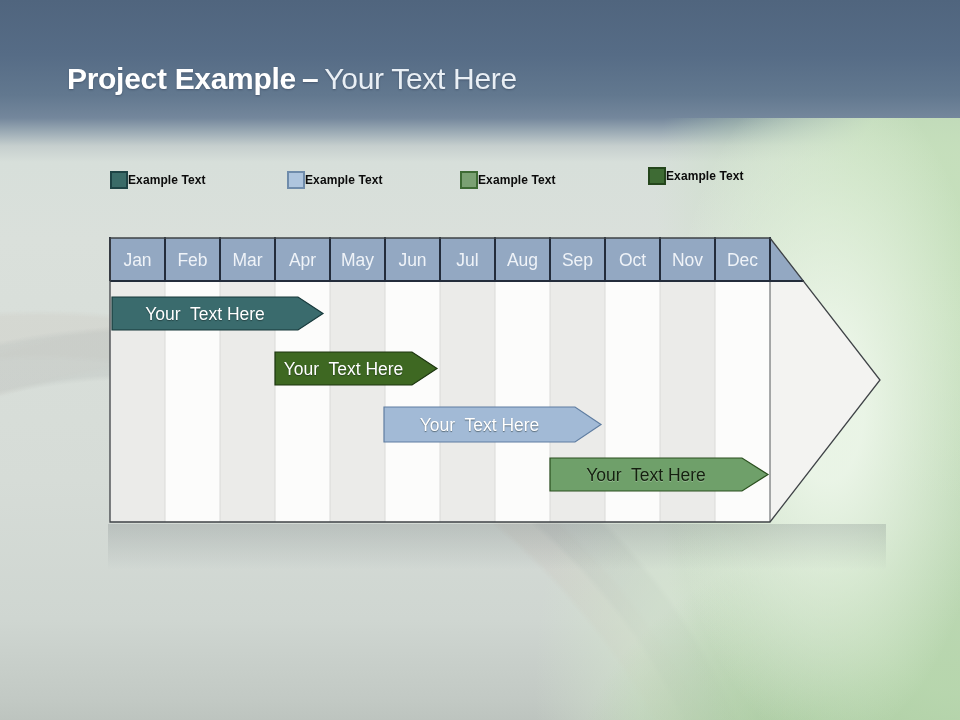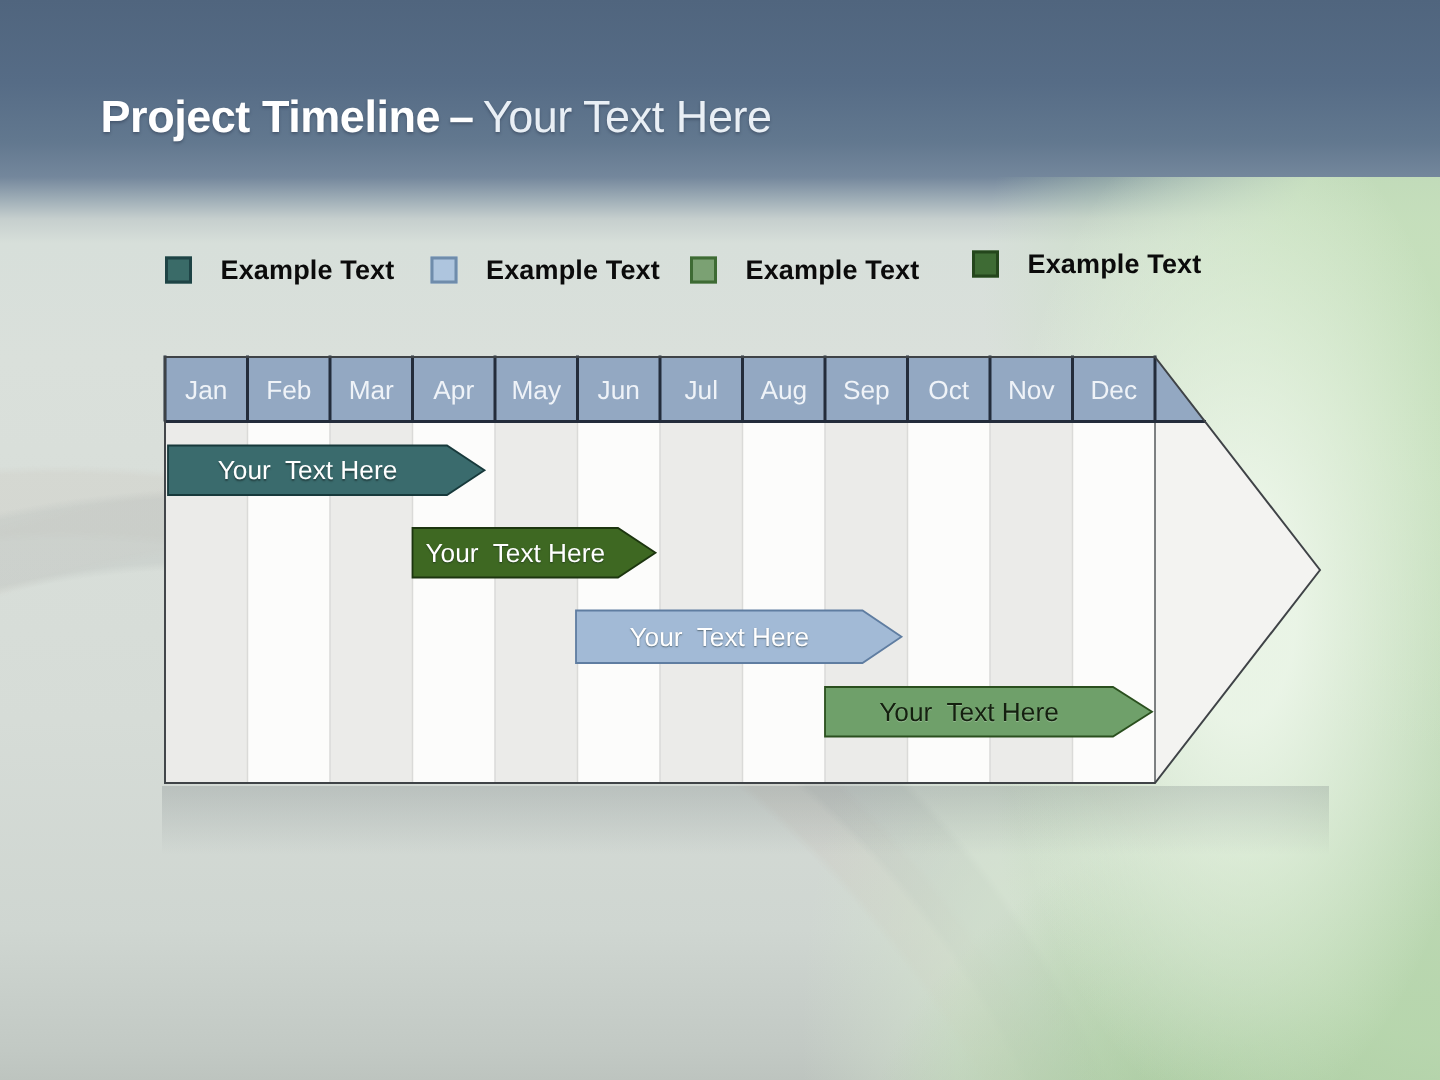--- a/index.html
+++ b/index.html
@@ -38,21 +38,21 @@
     position:absolute; left:67px; top:62px; white-space:nowrap;
     font-size:30px; letter-spacing:-0.3px; color:#FFFFFF;
     text-shadow:0 1px 2px rgba(25,35,55,0.35);
   }
   .title .t-bold { font-weight:700; }
   .title .t-dash { font-weight:700; padding:0 6px; }
   .title .t-rest { font-weight:400; color:#E9EFF5; }
   .legend { position:absolute; inset:0; pointer-events:none; }
   .legend-item { position:absolute; display:flex; align-items:center; height:20px; }
   .legend-swatch { width:18px; height:18px; box-sizing:border-box; border:2px solid #000; flex:0 0 auto; }
-  .legend-label { margin-left:19px; font-size:18px; font-weight:700; color:#0B0B0B; letter-spacing:0.1px; }
+  .legend-label { font-size:12px; font-weight:700; color:#0B0B0B; letter-spacing:0.1px; }
   .timeline-svg { position:absolute; left:0; top:0; }
   .timeline-svg text { font-family:"Liberation Sans", sans-serif; }
   .month-label { font-size:17.5px; fill:#EFF3F8; }
   .bar-label { font-size:17.5px; white-space:pre; }
   .bar-label.light { text-shadow:0 1px 1px rgba(15,30,30,0.5); }
   .bar-label.dark  { text-shadow:0 1px 0 rgba(255,255,255,0.25); }
   
   .reflection {
     position:absolute; left:108px; top:524px; width:778px; height:46px;
     background:linear-gradient(180deg, rgba(92,102,106,0.22), rgba(92,102,106,0.0));
@@ -60,21 +60,21 @@
 </style>
 </head>
 <body>
 
 <div class="slide">
   <div class="bg-vert"></div>
   <div class="bg-arcs"></div>
   <div class="bg-green"></div>
 
   <div class="title">
-    <span class="t-bold">Project Timeline</span><span class="t-dash">–</span><span class="t-rest">Your Text Here</span>
+    <span class="t-bold">Project Example</span><span class="t-dash">–</span><span class="t-rest">Your Text Here</span>
   </div>
 
   <div class="legend" id="legend">
       <div class="legend-item" style="left: 110px; top: 170px;">
         <span class="legend-swatch" style="background: rgb(58, 107, 104); border-color: rgb(30, 67, 69);"></span>
         <span class="legend-label">Example Text</span>
       </div>
       <div class="legend-item" style="left: 287px; top: 170px;">
         <span class="legend-swatch" style="background: rgb(174, 197, 222); border-color: rgb(111, 140, 171);"></span>
         <span class="legend-label">Example Text</span>

